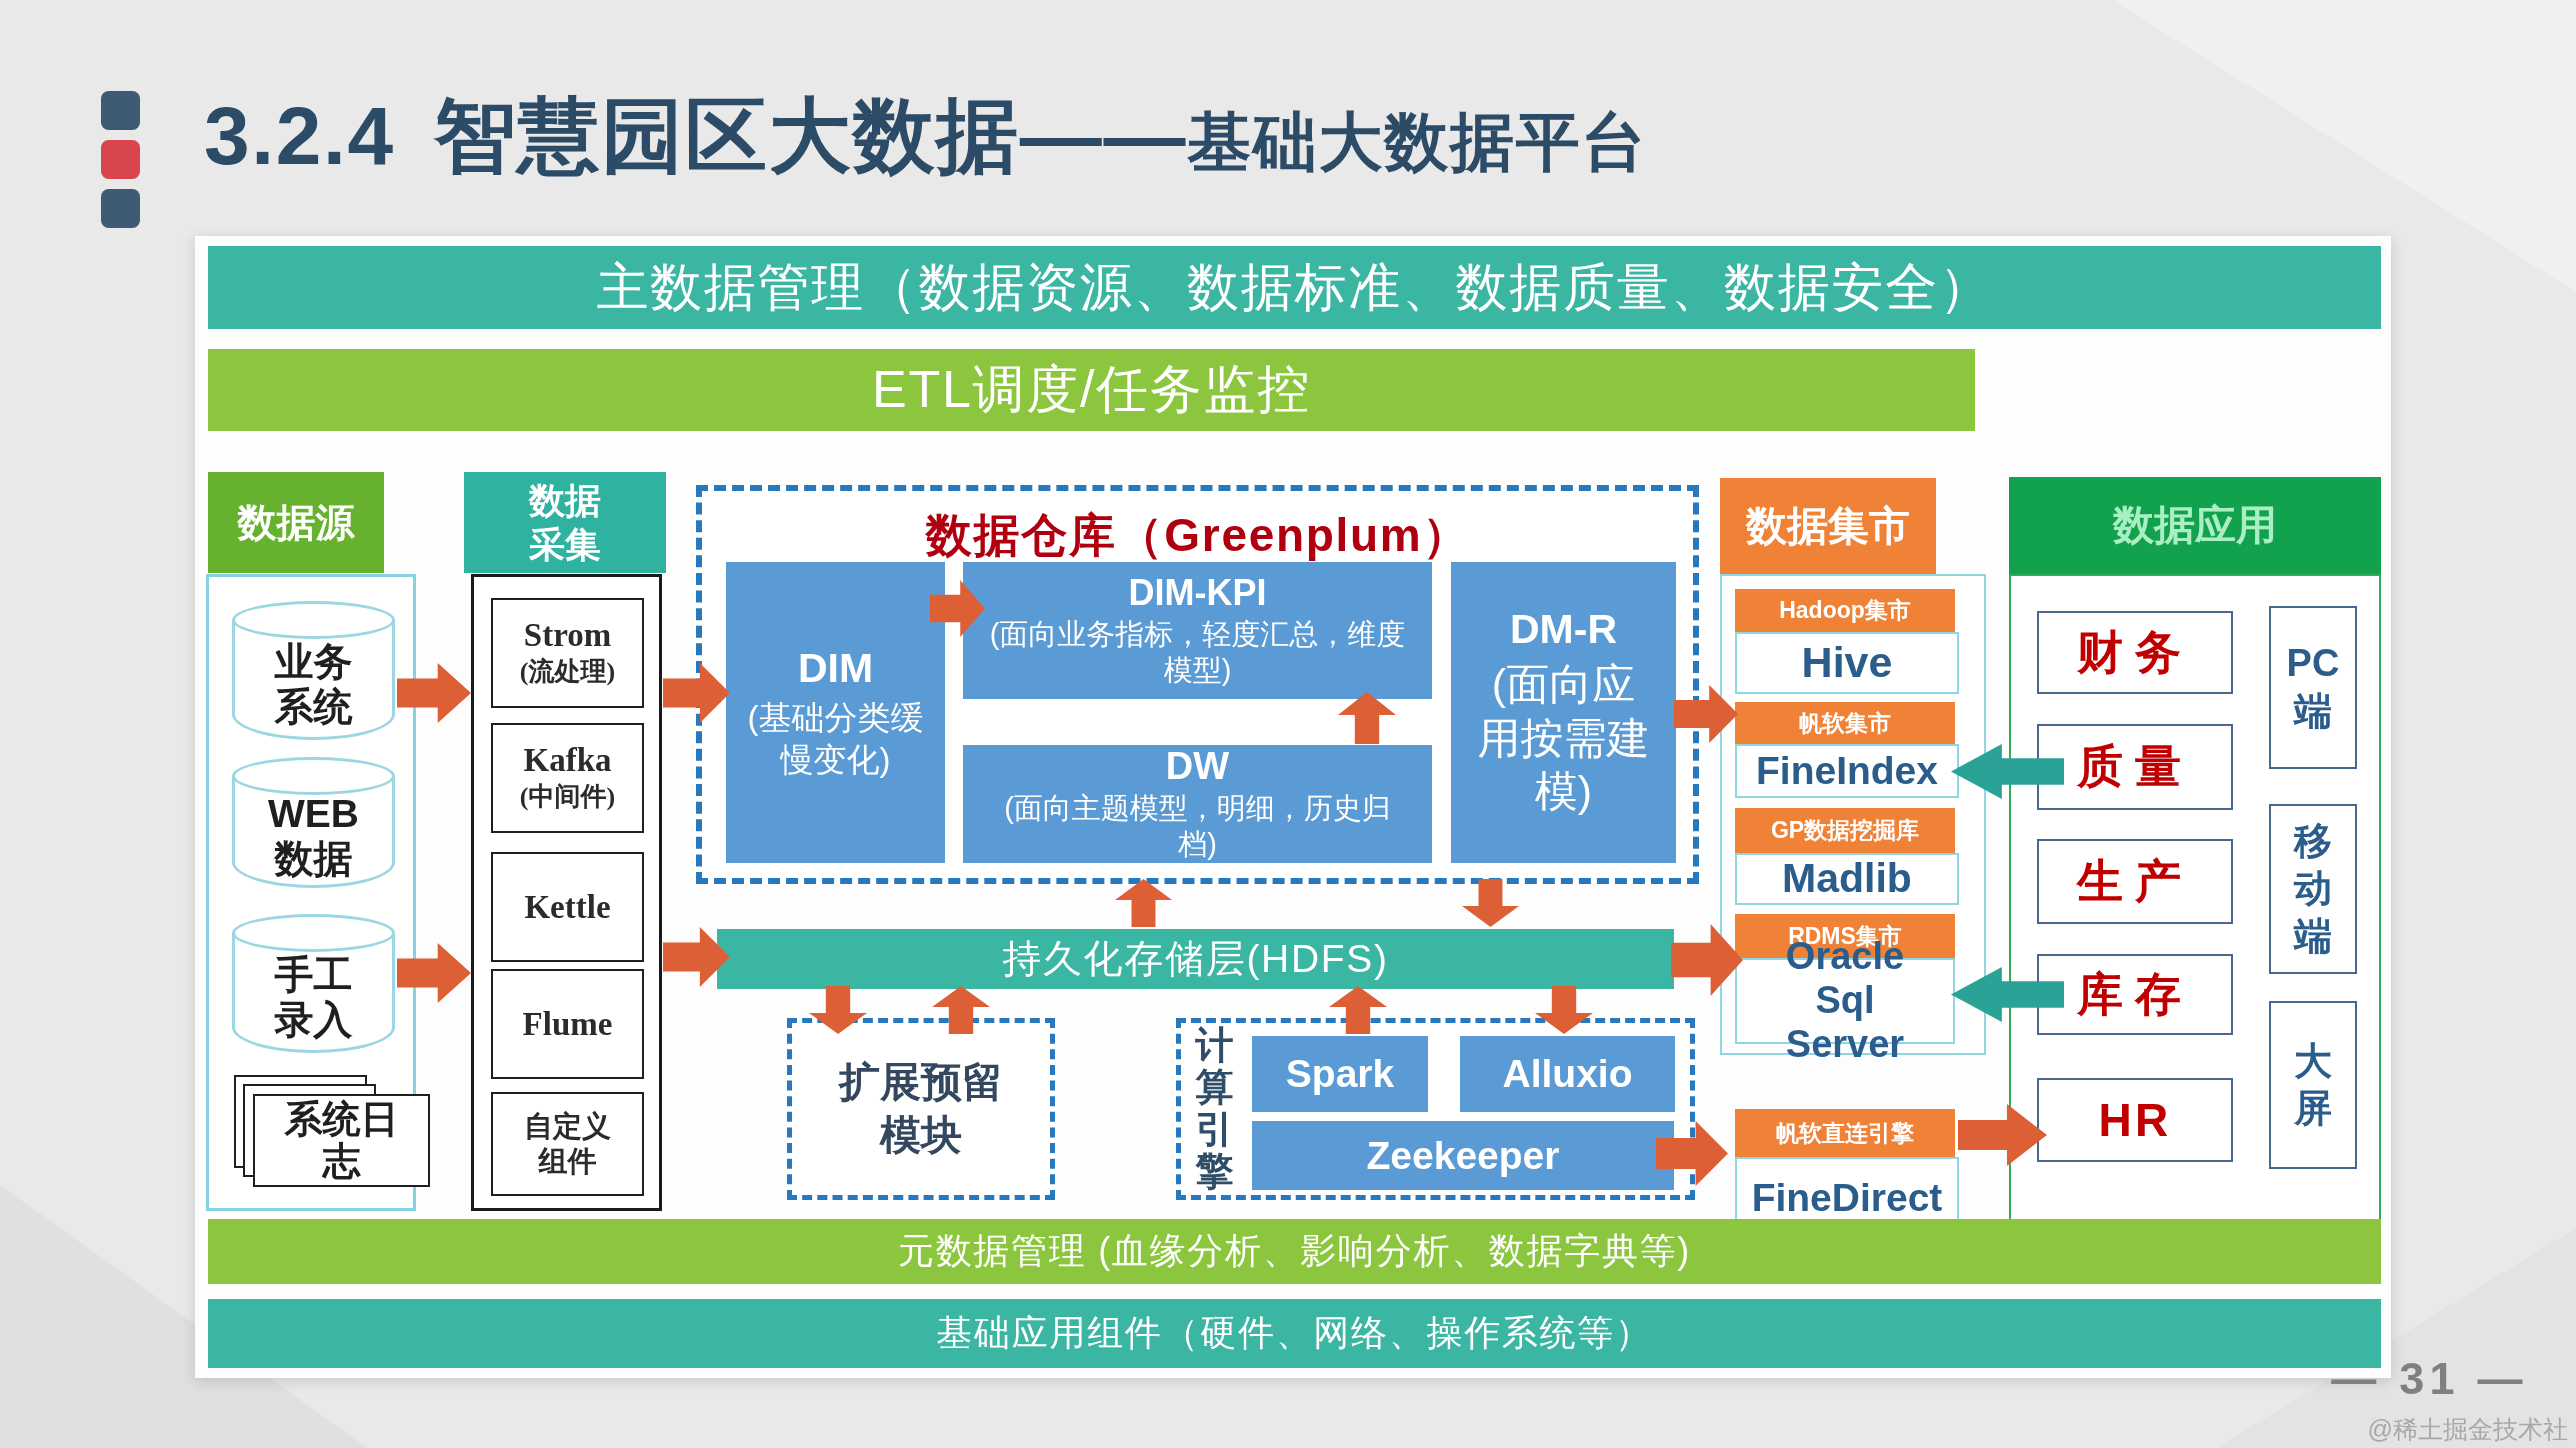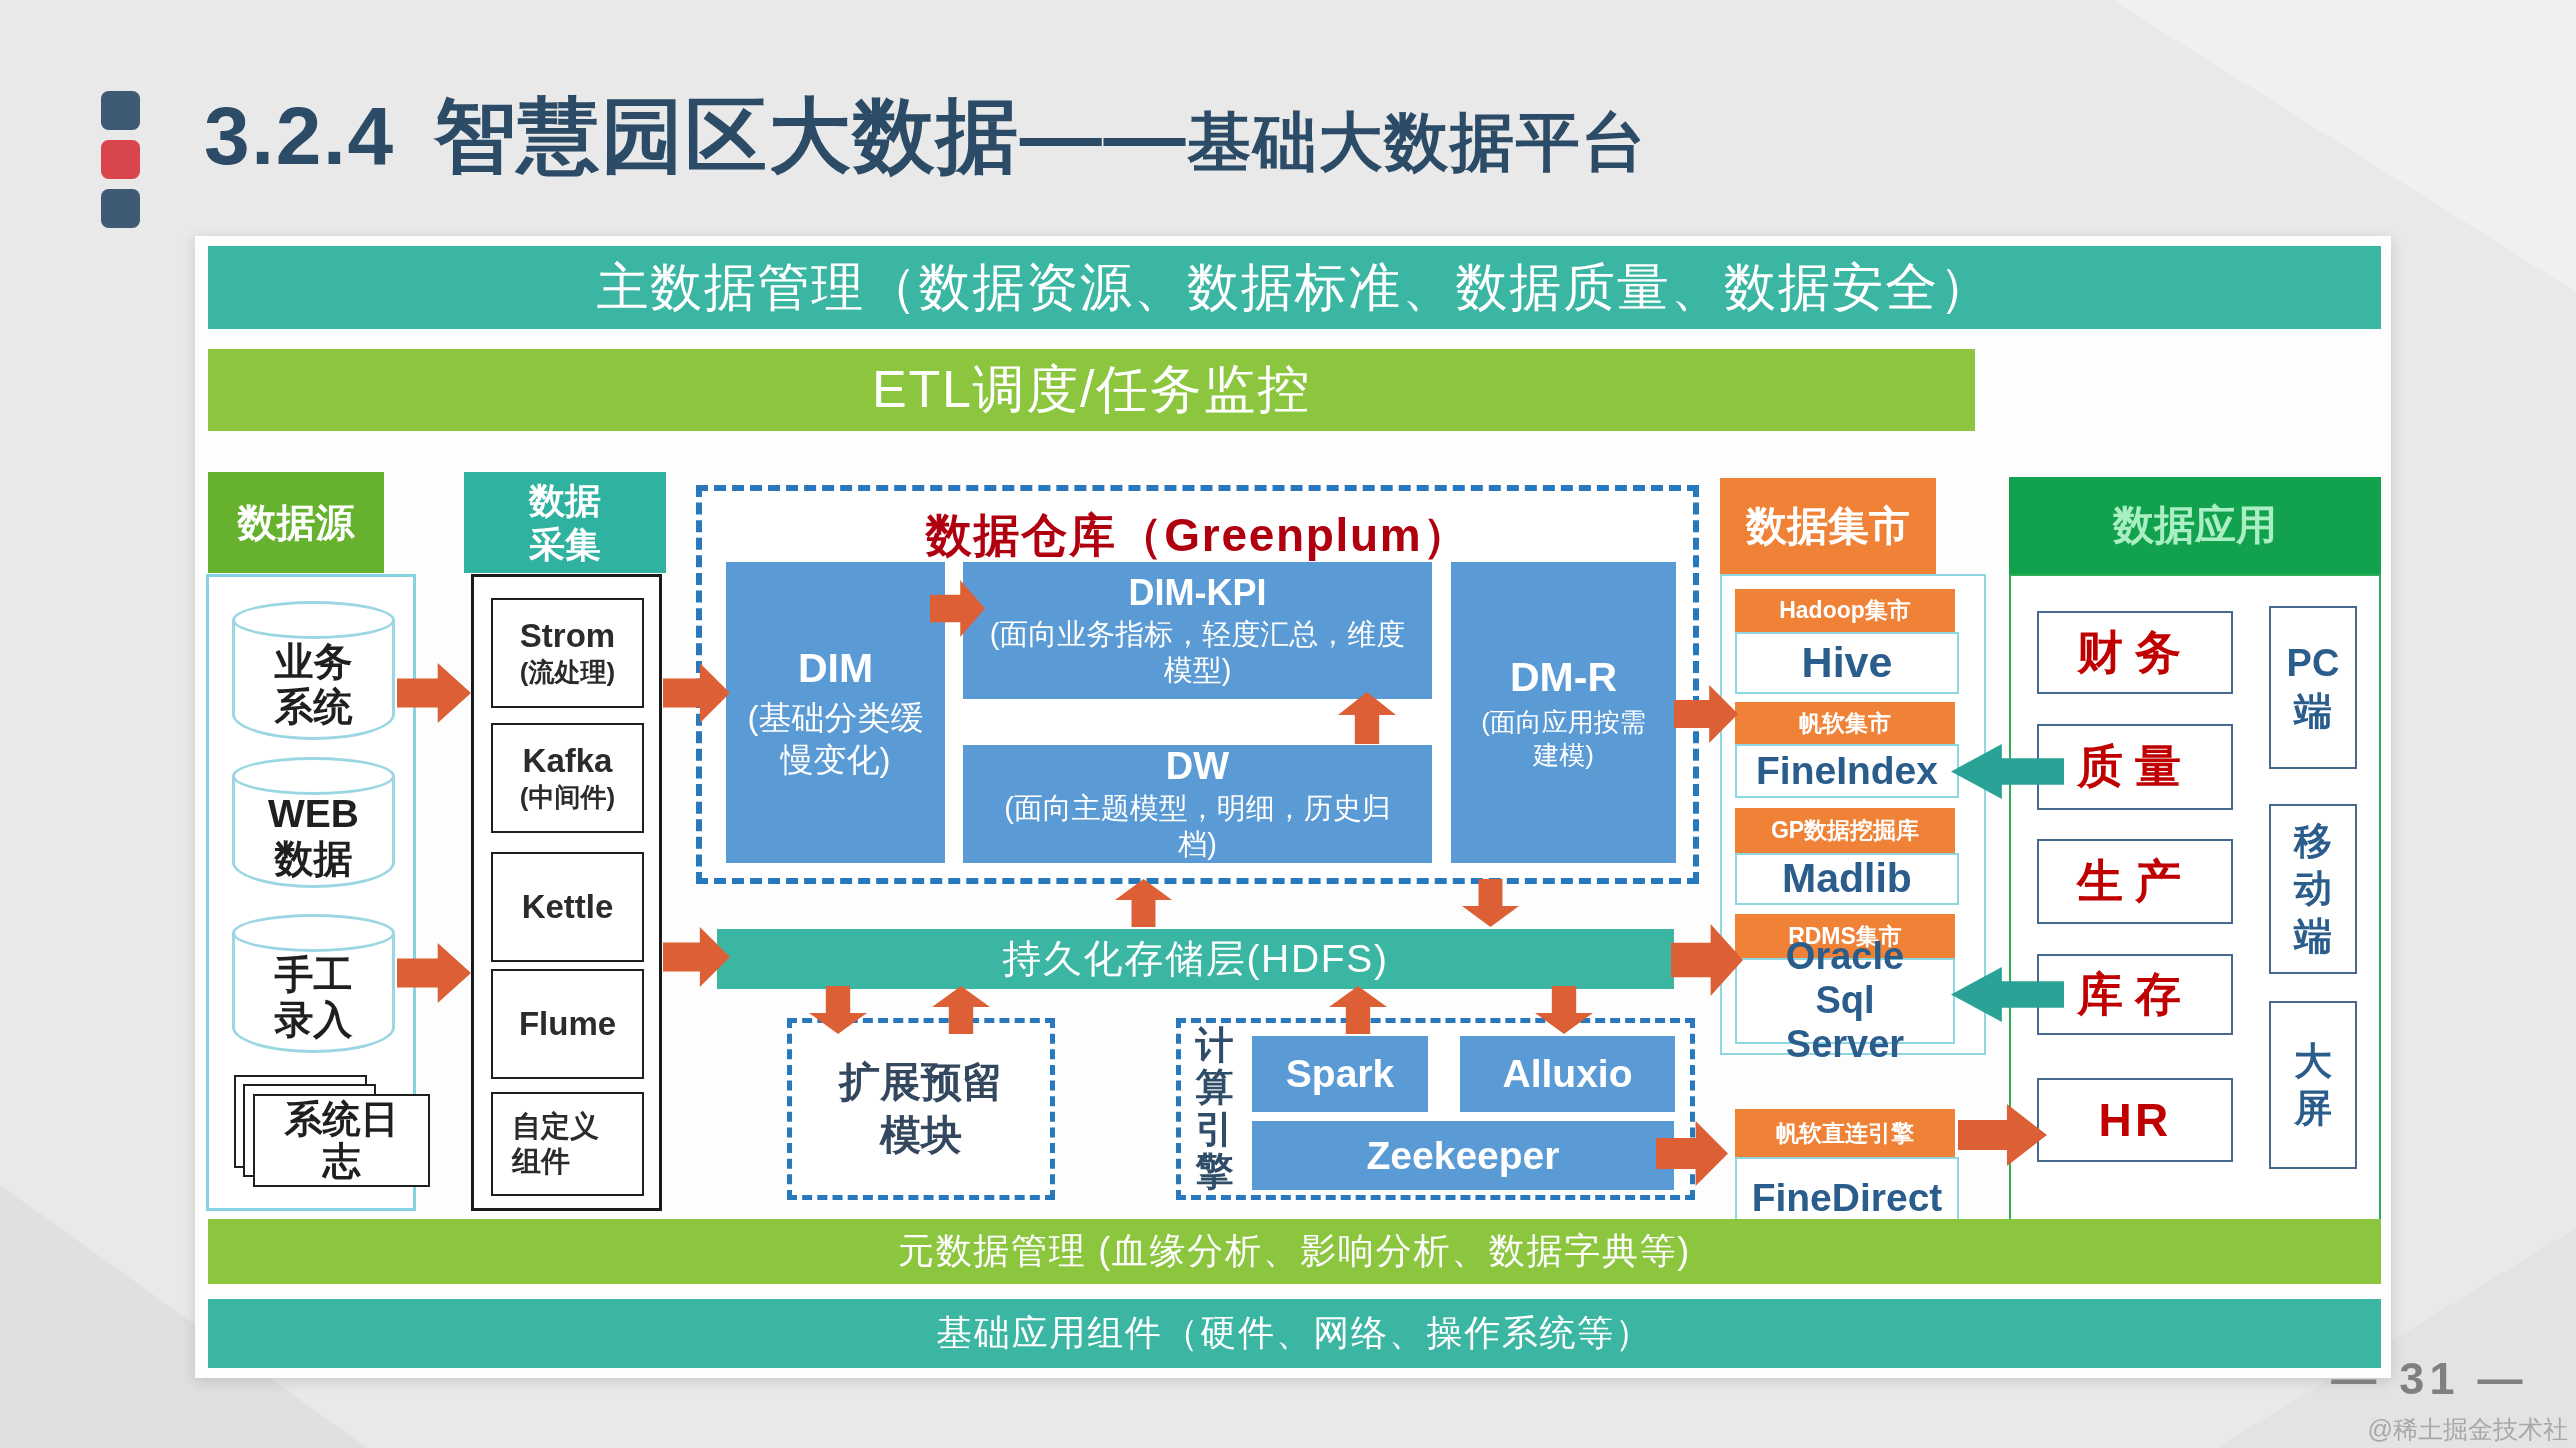--- a/index.html
+++ b/index.html
@@ -26,21 +26,21 @@
   
   .cyl { position:absolute; }
   .cyl .cbody { position:absolute; left:0; right:0; top:19px; bottom:0; background:#fff; border:3.4px solid #9bd7e3; border-top:none; border-radius:0 0 82px 82px / 0 0 26px 26px; }
   .cyl .ctop { position:absolute; left:0; right:0; top:0; height:38px; background:#fff; border:3.4px solid #9bd7e3; border-radius:50%; box-sizing:border-box; }
   .cyl .clabel { position:absolute; left:0; right:0; top:29px; bottom:0; display:flex; align-items:center; justify-content:center; text-align:center; font-weight:bold; font-size:39px; line-height:1.15; color:#1f1f1f; }
 
   
   .papers { position:absolute; }
   .sheet { position:absolute; background:#fff; border:2.6px solid #1f1f1f; }
 
-  .tool-box { position:absolute; background:#fff; border:2.6px solid #1f1f1f; display:flex; flex-direction:column; align-items:center; justify-content:center; color:#2b2b2b; }
+  .tool-box { position:absolute; background:#fff; border:2.6px solid #1f1f1f; display:flex; flex-direction:column; align-items:center; justify-content:center; text-align:center; color:#2b2b2b;font-family:Liberation Serif, serif; }
   .tool-name { font-size:33px; font-weight:bold; }
   .tool-sub { font-size:26px; font-weight:bold; }
 
   
   #warehouse { position:absolute; left:696px; top:485px; width:1003px; height:399px; border:6px dashed #2878bd; background:#fff; box-sizing:border-box; }
   .wh-blue { position:absolute; background:#5b9bd5; color:#fff; display:flex; flex-direction:column; align-items:center; justify-content:center; text-align:center; }
   .wh-name { font-weight:bold; }
   .wh-desc { line-height:1.25; }
 
   .dashed-box { position:absolute; border:5.2px dashed #2878bd; background:#fff; box-sizing:border-box; }
@@ -147,21 +147,21 @@
   <div class="wh-blue" style="left:963px; top:745px; width:469px; height:118px;">
     <span class="wh-name" style="font-size:38px;">DW</span>
     <span class="wh-desc" style="font-size:29px; padding:1.7px 26px 0;">(面向主题模型，明细，历史归档)</span>
   </div>
   <div class="wh-blue" style="left:963px; top:562px; width:469px; height:137px;">
     <span class="wh-name" style="font-size:36px;">DIM-KPI</span>
     <span class="wh-desc" style="font-size:29px; padding:1.7px 26px 0;">(面向业务指标，轻度汇总，维度模型)</span>
   </div>
   <div class="wh-blue" style="left:1451px; top:562px; width:225px; height:301px;">
     <span class="wh-name" style="font-size:41px;">DM-R</span>
-    <span class="wh-desc" style="font-size:26px; padding:5.2px 20.6px 0;">(面向应用按需建模)</span>
+    <span class="wh-desc" style="font-size:43px; padding:5.2px 20.6px 0;">(面向应用按需建模)</span>
   </div>
 
   <div class="hbar" style="left:717px; top:929px; width:957px; height:60px; background:#3bb6a3; font-size:39px;">持久化存储层(HDFS)</div>
 
   <div class="dashed-box flex" style="left:787px; top:1018px; width:268px; height:182px; font-size:41px; font-weight:bold; color:#33475f; line-height:1.3; padding:0 34px; word-break:break-all;">扩展预留模块</div>
 
   <div class="dashed-box" style="left:1176px; top:1018px; width:519px; height:182px;"></div>
   <div class="abs flex" style="left:1192px; top:1025px; width:45px; height:168px; font-size:38px; font-weight:bold; color:#2f4d68; word-break:break-all; line-height:1.1;">计算引擎</div>
   <div class="blue-cell" style="left:1252px; top:1036px; width:176px; height:76px; font-size:39px;">Spark</div>
   <div class="blue-cell" style="left:1460px; top:1036px; width:215px; height:76px; font-size:39px;">Alluxio</div>

